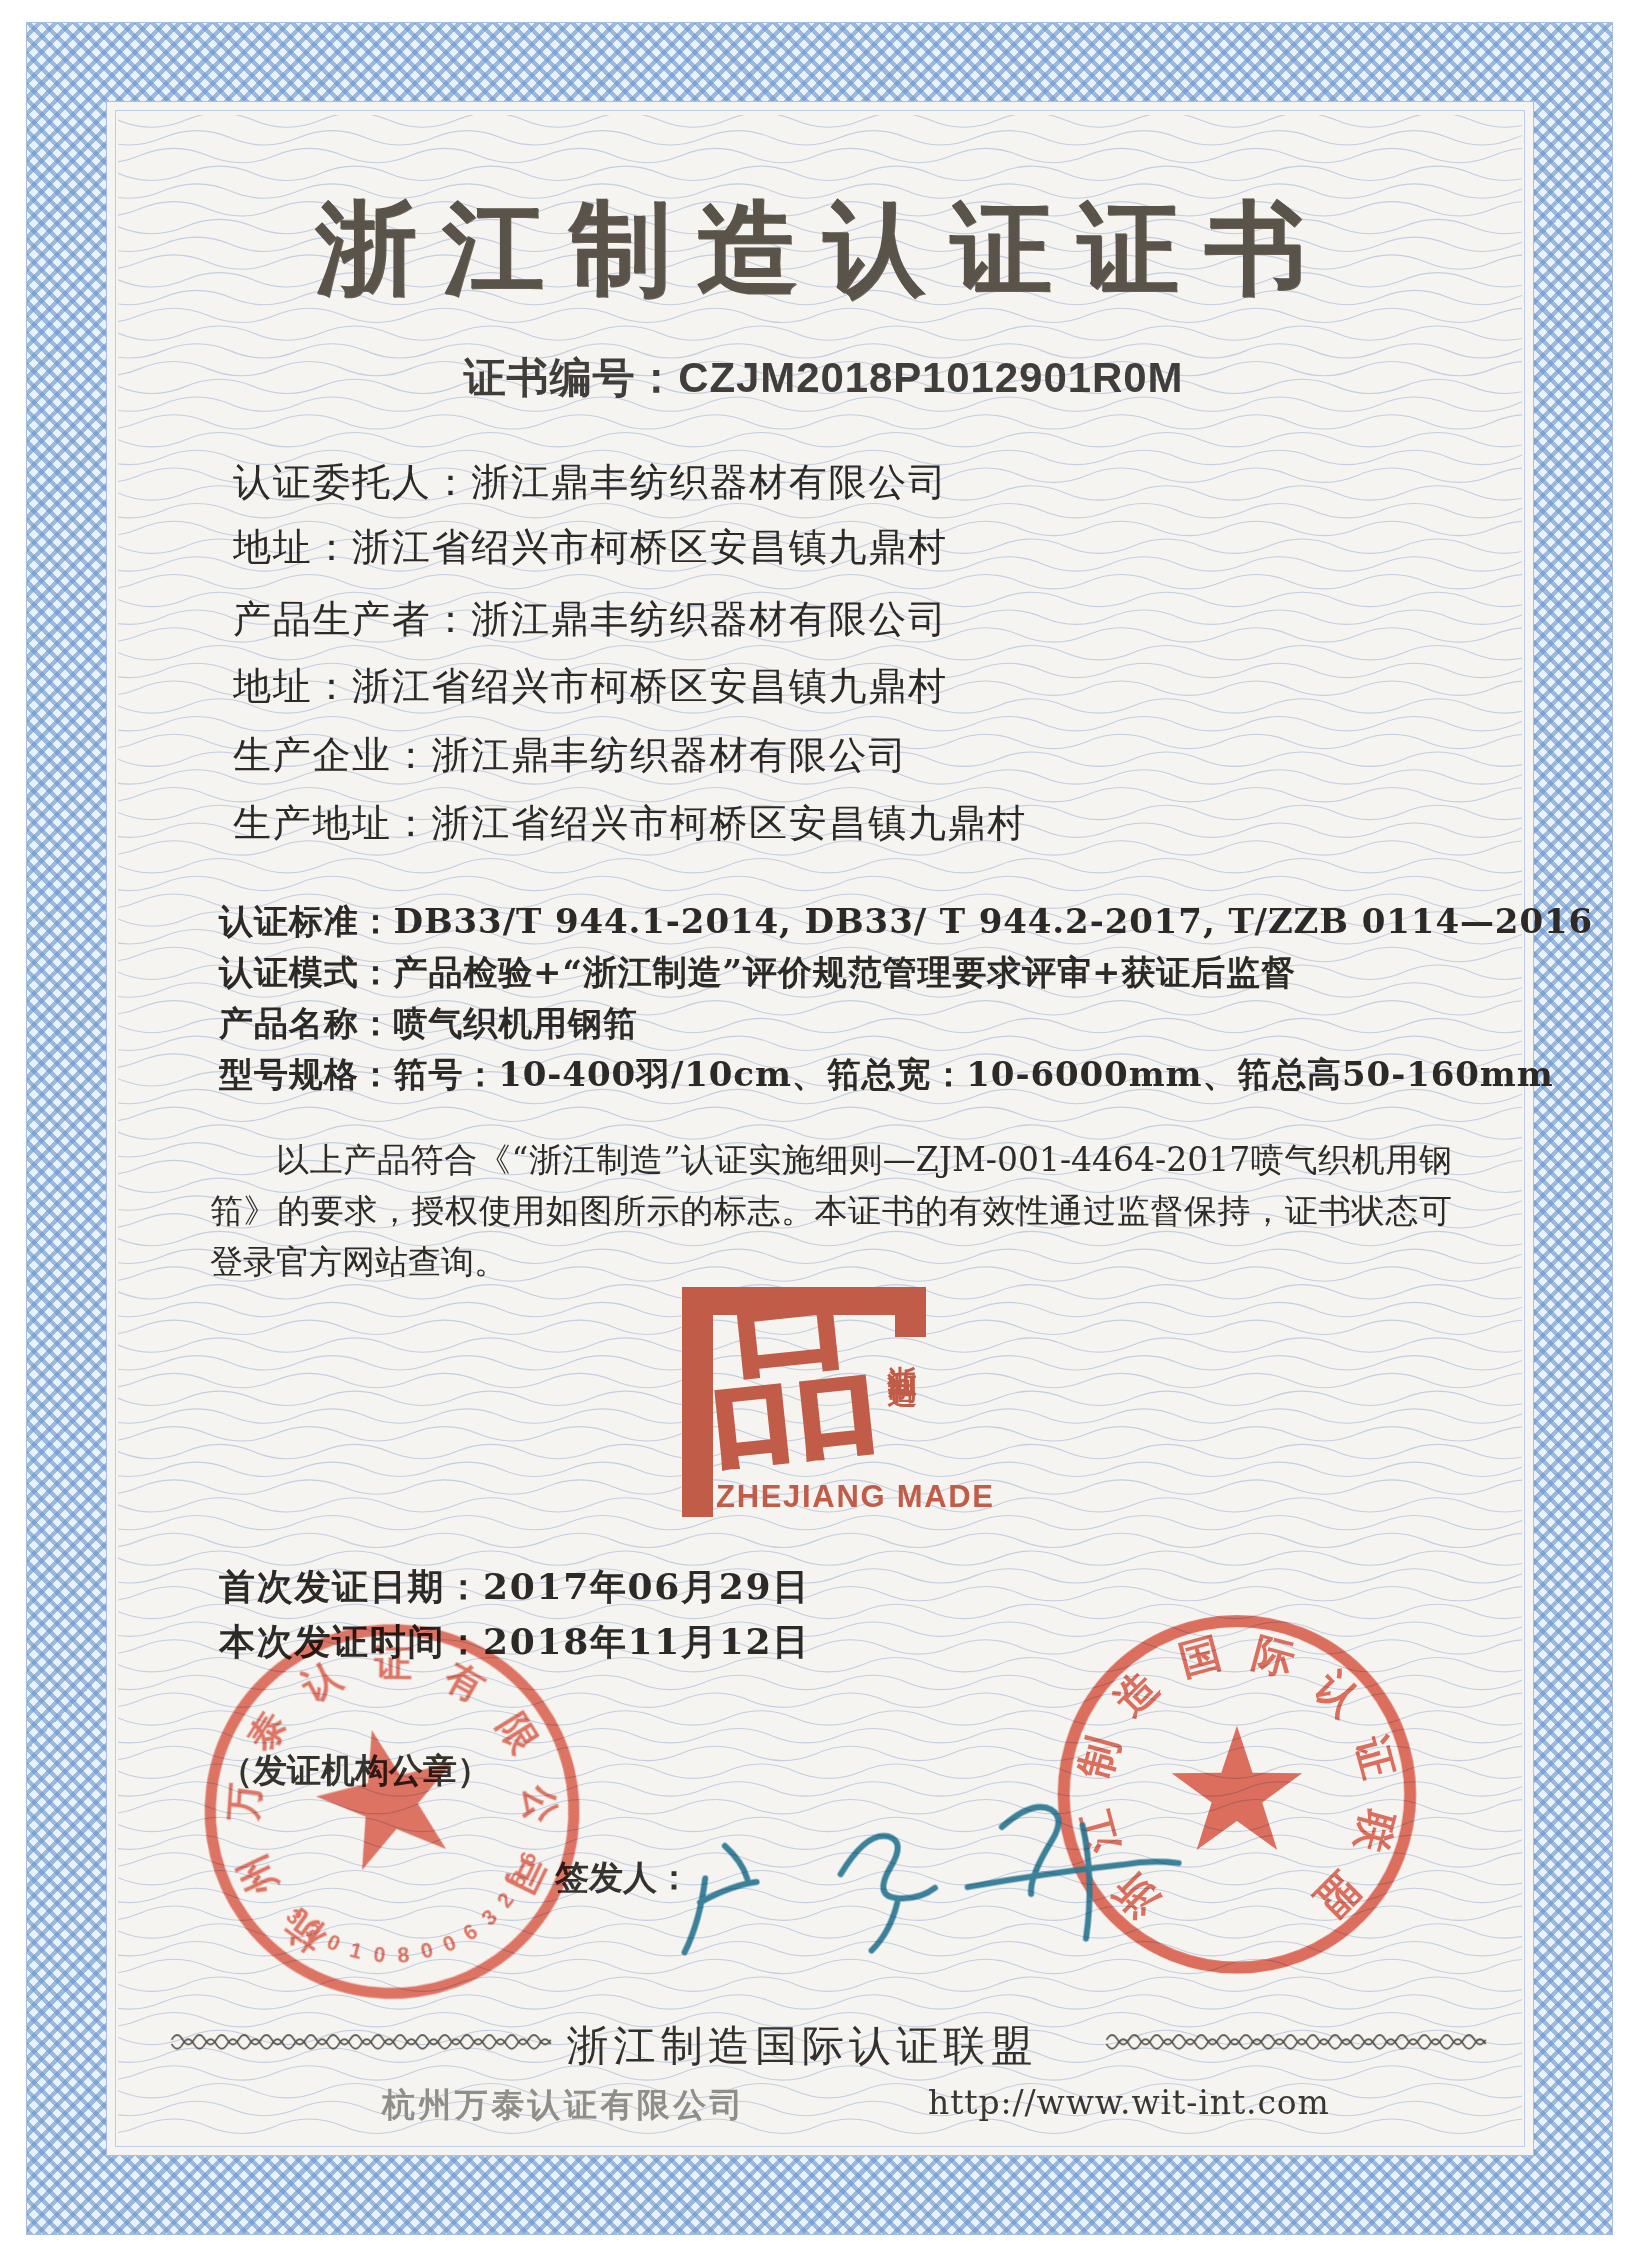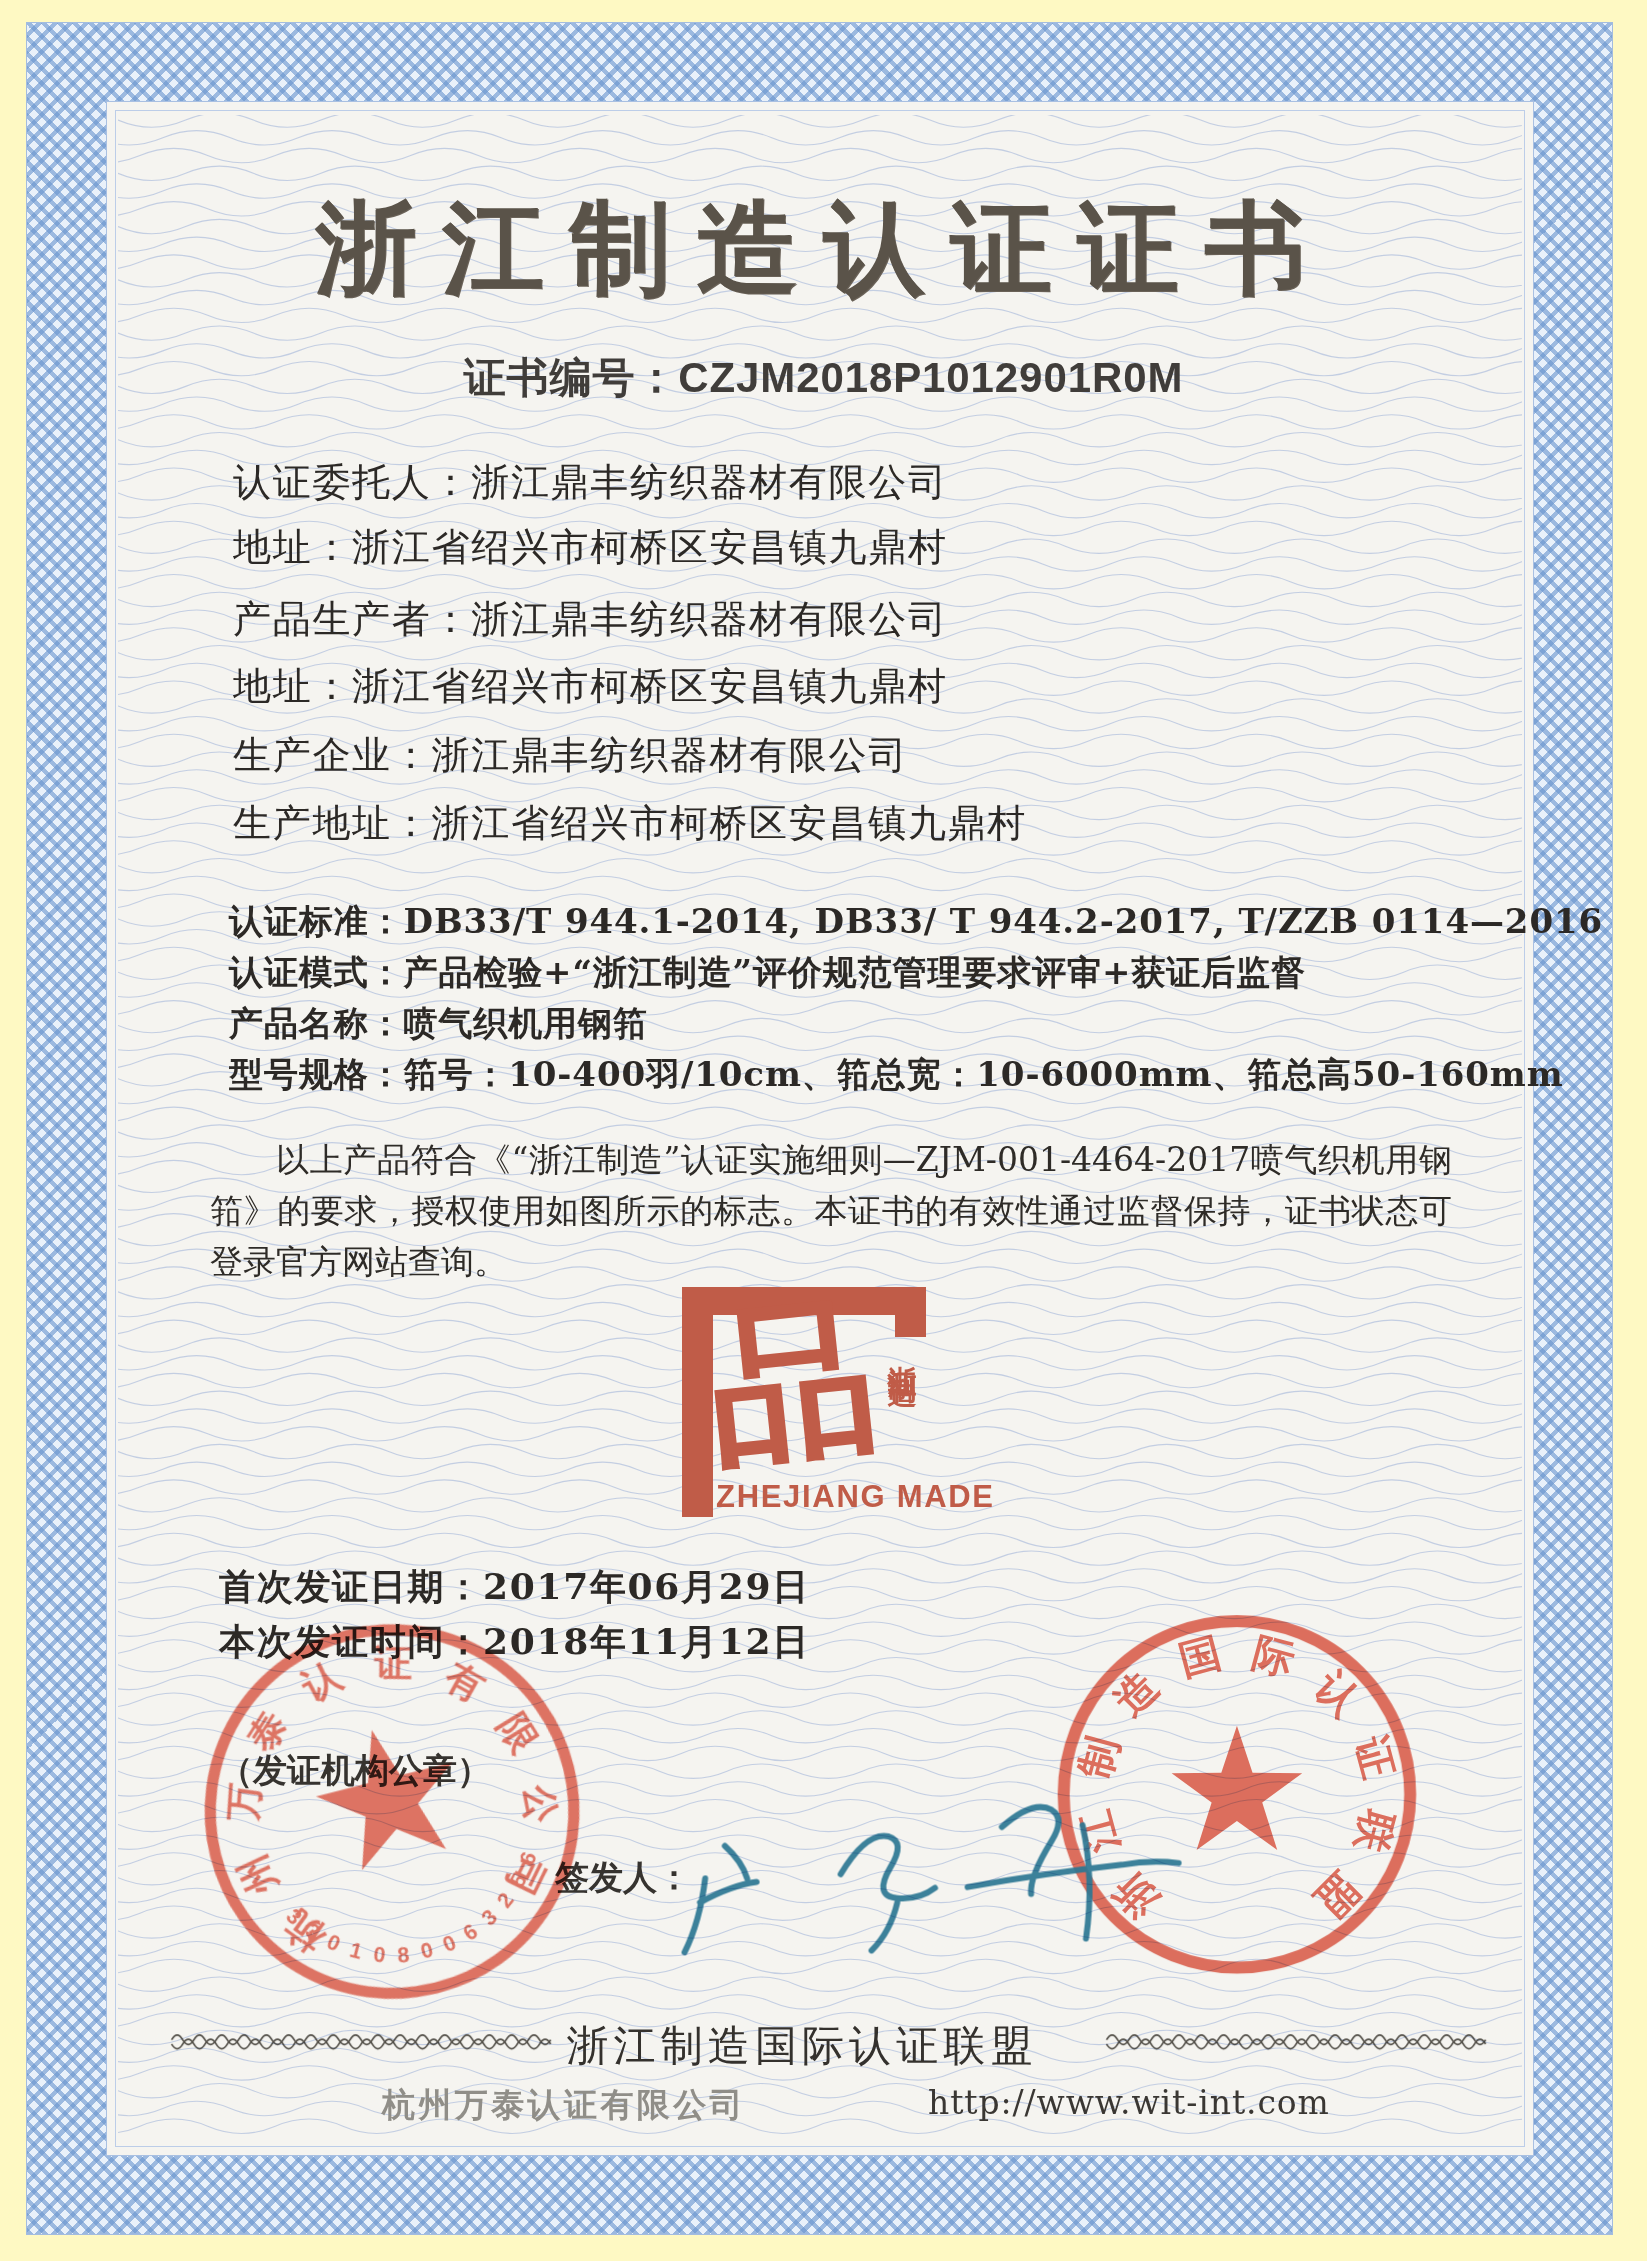--- a/index.html
+++ b/index.html
@@ -1,35 +1,35 @@
 <!DOCTYPE html>
 <html style="font-size:13.7px"><head>
 <meta charset="utf-8">
 <style>
   html,body{margin:0;padding:0;background:#e8e6e2;}
-  .page{position:relative;width:1647px;height:2261px;background:#fef9c3;overflow:hidden;
+  .page{position:relative;width:1647px;height:2261px;background:#ffffff;overflow:hidden;
         font-family:"DejaVu Serif","Liberation Serif",serif;color:#2c2926;}
   
   .band{position:absolute;inset:22px 34px 26px 26px;background-color:#e9f1fa;
         background-image:
           repeating-linear-gradient(45deg, rgba(104,148,206,.60) 0 4.3px, rgba(255,255,255,0) 4.3px 11px),
           repeating-linear-gradient(-45deg, rgba(104,148,206,.60) 0 4.3px, rgba(255,255,255,0) 4.3px 11px);
         border:1.7px solid #a3bcdf;}
   .paper{position:absolute;inset:101px 113px 105px 106px;background:#f5f4f0;border:1.7px solid #a9c0e2;}
   .paper::after{content:"";position:absolute;inset:7.7px;border:1.7px solid #bccde8;}
   .waves-wrap{position:absolute;inset:115px 125px 117px 118px;overflow:hidden;}
   .waves-wrap svg{display:block;width:100%;height:100%;}
   
   .abs{position:absolute;white-space:nowrap;}
   .title{top:182px;left:50%;transform:translateX(-50%);font-size:101px;font-weight:700;
          letter-spacing:26px;color:#5a5349;text-shadow:0.9px 0.9px 0 #6a6258;}
   .certno{top:350px;left:50%;transform:translateX(-50%);font-size:42px;font-weight:600;
           color:#403d3a;font-family:"Liberation Sans","DejaVu Sans",sans-serif;letter-spacing:0.9px;}
   .fline{left:233px;font-size:38px;font-weight:400;letter-spacing:1.7px;}
-  .dline{left:219px;font-size:34px;font-weight:700;letter-spacing:0.9px;margin-left:10px;}
+  .dline{left:219px;font-size:34px;font-weight:700;letter-spacing:0.9px;}
   .stmt{position:absolute;left:210px;top:1134px;width:1242px;font-size:33px;line-height:51px;
         text-indent:2em;text-align:justify;font-weight:500;color:#2e2b27;white-space:normal;}
   .date-line{left:219px;font-size:36px;font-weight:700;letter-spacing:1.7px;}
   .seal-note{left:219px;top:1748px;font-size:34px;font-weight:600;color:#36332f;text-align:right;}
   .signer{left:555px;top:1855px;font-size:34px;font-weight:600;color:#36332f;}
   .f-head{top:2018px;left:802px;transform:translateX(-50%);font-size:42px;font-weight:400;
           letter-spacing:5.1px;color:#34312d;}
   .f-issuer{left:382px;top:2083px;font-size:33px;color:#908e88;letter-spacing:3.4px;font-weight:600;}
   .f-site{left:928px;top:2083px;font-size:33px;color:#3a3733;letter-spacing:0.9px;}
   

